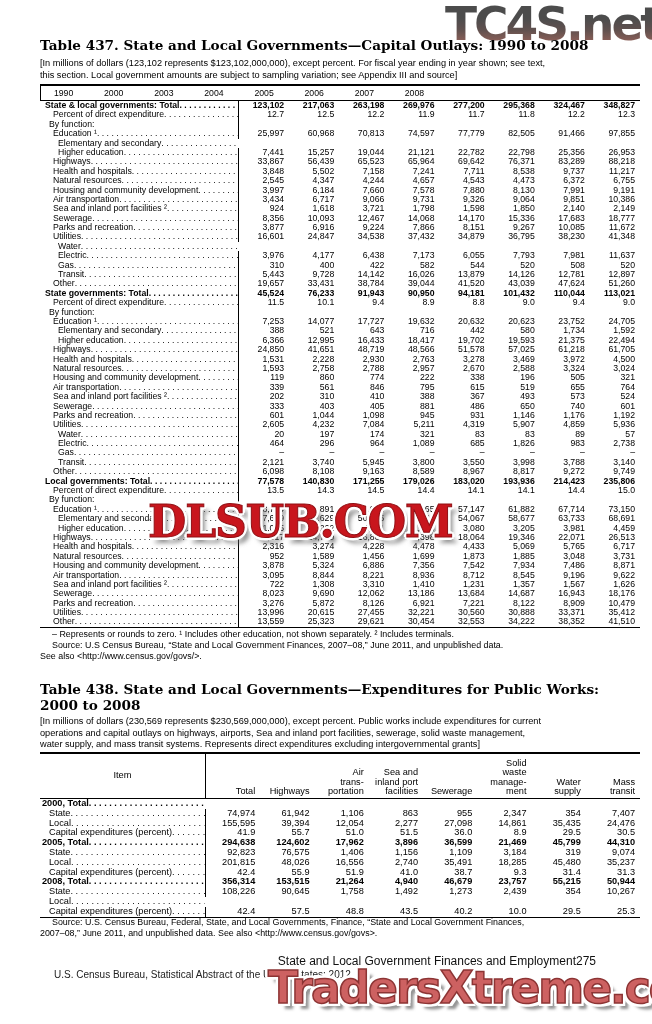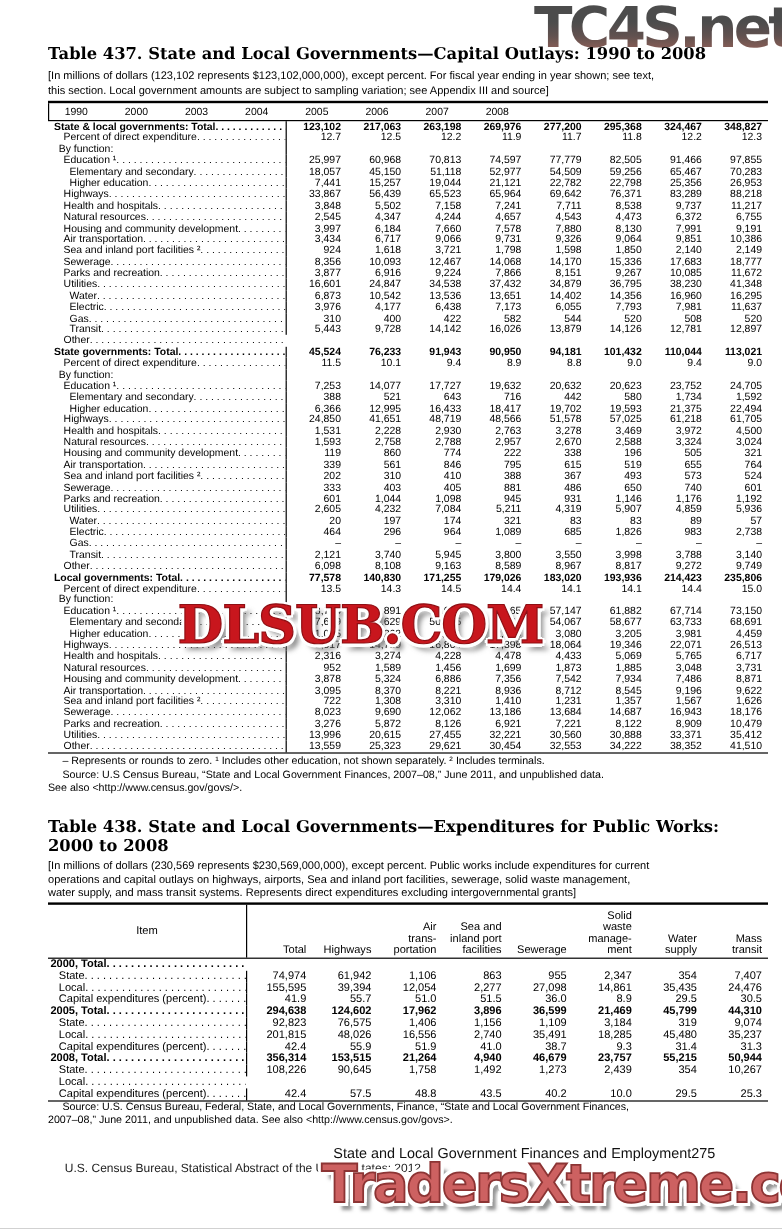--- a/index.html
+++ b/index.html
@@ -164,30 +164,20 @@
               <span class="v">82,505</span>
               <span class="v">91,466</span>
               <span class="v">97,855</span>
             </div>
           </div>
           <div class="trow">
             <div class="lbl" style="padding-left: 18px;">
               <span>Elementary and secondary</span>
               <span class="dots"></span>
             </div>
-            <div class="vals">
-              <span class="v">18,057</span>
-              <span class="v">45,150</span>
-              <span class="v">51,118</span>
-              <span class="v">52,977</span>
-              <span class="v">54,509</span>
-              <span class="v">59,256</span>
-              <span class="v">65,467</span>
-              <span class="v">70,283</span>
-            </div>
           </div>
           <div class="trow">
             <div class="lbl" style="padding-left: 18px;">
               <span>Higher education</span>
               <span class="dots"></span>
             </div>
             <div class="vals">
               <span class="v">7,441</span>
               <span class="v">15,257</span>
               <span class="v">19,044</span>
@@ -340,30 +330,20 @@
               <span class="v">36,795</span>
               <span class="v">38,230</span>
               <span class="v">41,348</span>
             </div>
           </div>
           <div class="trow">
             <div class="lbl" style="padding-left: 18px;">
               <span>Water</span>
               <span class="dots"></span>
             </div>
-            <div class="vals">
-              <span class="v">6,873</span>
-              <span class="v">10,542</span>
-              <span class="v">13,536</span>
-              <span class="v">13,651</span>
-              <span class="v">14,402</span>
-              <span class="v">14,356</span>
-              <span class="v">16,960</span>
-              <span class="v">16,295</span>
-            </div>
           </div>
           <div class="trow">
             <div class="lbl" style="padding-left: 18px;">
               <span>Electric</span>
               <span class="dots"></span>
             </div>
             <div class="vals">
               <span class="v">3,976</span>
               <span class="v">4,177</span>
               <span class="v">6,438</span>
@@ -404,20 +384,30 @@
               <span class="v">14,126</span>
               <span class="v">12,781</span>
               <span class="v">12,897</span>
             </div>
           </div>
           <div class="trow">
             <div class="lbl" style="padding-left: 13px;">
               <span>Other</span>
               <span class="dots"></span>
             </div>
+            <div class="vals">
+              <span class="v">19,657</span>
+              <span class="v">33,431</span>
+              <span class="v">38,784</span>
+              <span class="v">39,044</span>
+              <span class="v">41,520</span>
+              <span class="v">43,039</span>
+              <span class="v">47,624</span>
+              <span class="v">51,260</span>
+            </div>
           </div>
           <div class="trow bold">
             <div class="lbl" style="padding-left: 5px;">
               <span>State governments: Total</span>
               <span class="dots"></span>
             </div>
             <div class="vals">
               <span class="v">45,524</span>
               <span class="v">76,233</span>
               <span class="v">91,943</span>
@@ -872,21 +862,21 @@
               <span class="v">8,871</span>
             </div>
           </div>
           <div class="trow">
             <div class="lbl" style="padding-left: 13px;">
               <span>Air transportation</span>
               <span class="dots"></span>
             </div>
             <div class="vals">
               <span class="v">3,095</span>
-              <span class="v">8,370</span>
+              <span class="v">8,844</span>
               <span class="v">8,221</span>
               <span class="v">8,936</span>
               <span class="v">8,712</span>
               <span class="v">8,545</span>
               <span class="v">9,196</span>
               <span class="v">9,622</span>
             </div>
           </div>
           <div class="trow">
             <div class="lbl" style="padding-left: 13px;">

